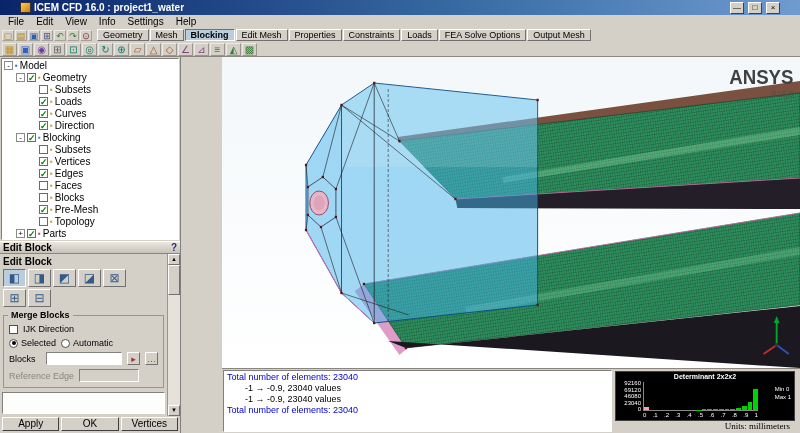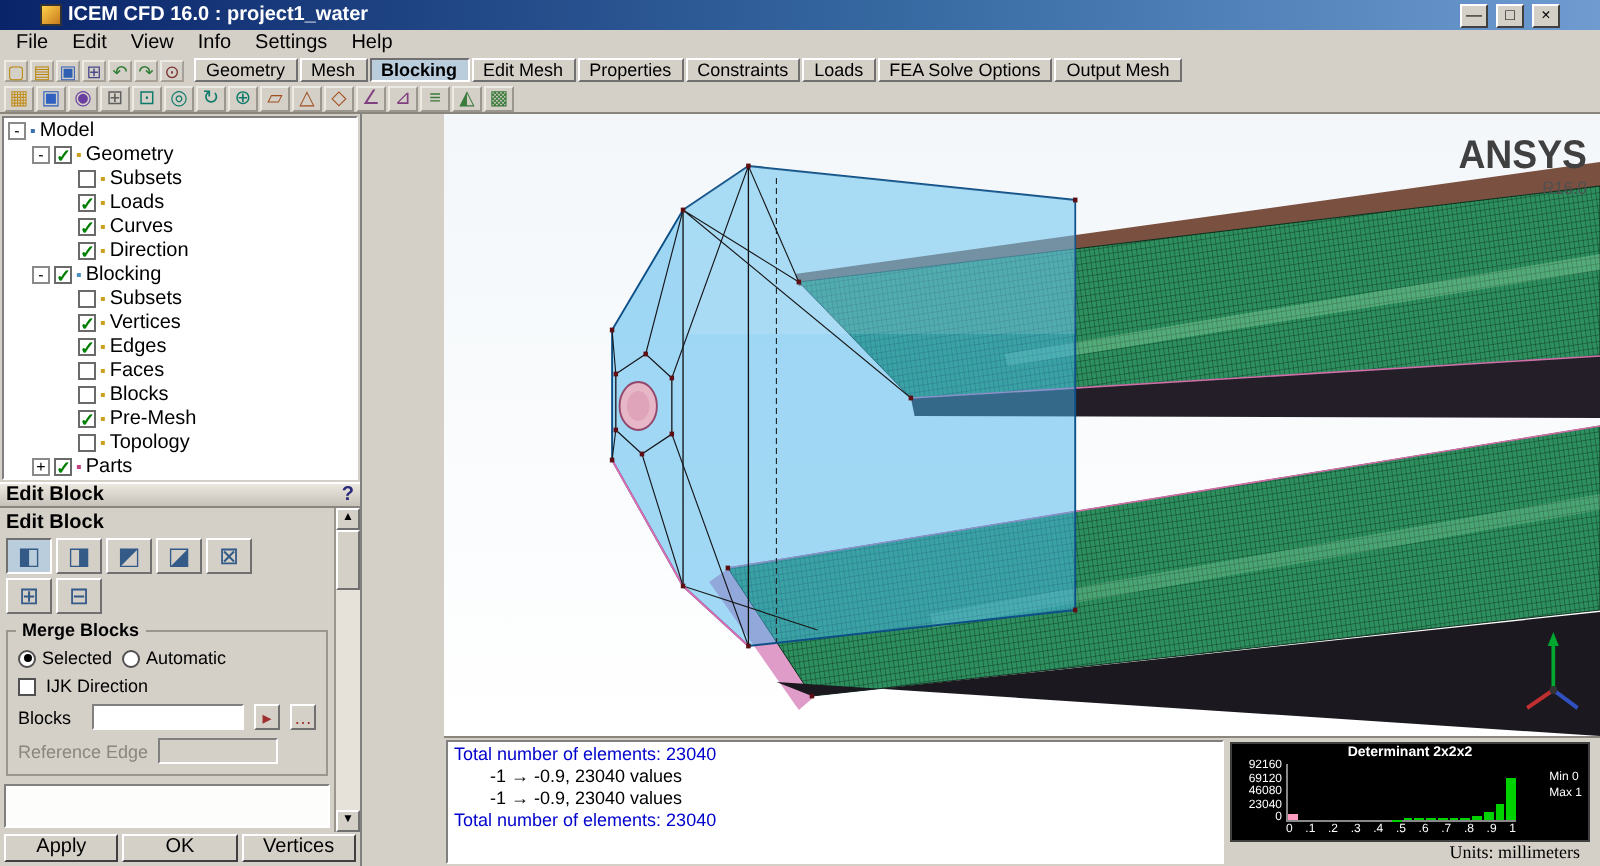--- a/index.html
+++ b/index.html
@@ -287,36 +287,36 @@
             <span class="tool-btn">◪</span>
             <span class="tool-btn">⊠</span>
           </div>
         <div class="tools-row" id="tools2">
             <span class="tool-btn">⊞</span>
             <span class="tool-btn">⊟</span>
           </div>
 
         <div class="groupbox">
           <div class="group-title">Merge Blocks</div>
+          <div class="form-row">
+            <span class="cbox"></span>
+            <span>IJK Direction</span>
+          </div>
           <div class="form-row" id="radios">
               <span class="radio-wrap">
                 <span class="radio">
                   <span class="radio-dot"></span>
                 </span>
                 <span>Selected</span>
               </span>
               <span class="radio-wrap">
                 <span class="radio"></span>
                 <span>Automatic</span>
               </span>
             </div>
-          <div class="form-row">
-            <span class="cbox"></span>
-            <span>IJK Direction</span>
-          </div>
           <div class="form-row">
             <span class="field-label">Blocks</span>
             <input class="input" value="" style="">
             <span class="mini-btn">▸</span>
             <span class="mini-btn">…</span>
           </div>
           <div class="form-row grayed">
             <span class="field-label" style="min-width:60px;">Reference Edge</span>
             <input class="input disabled" style="width: 60px;" disabled="" value="">
           </div>

